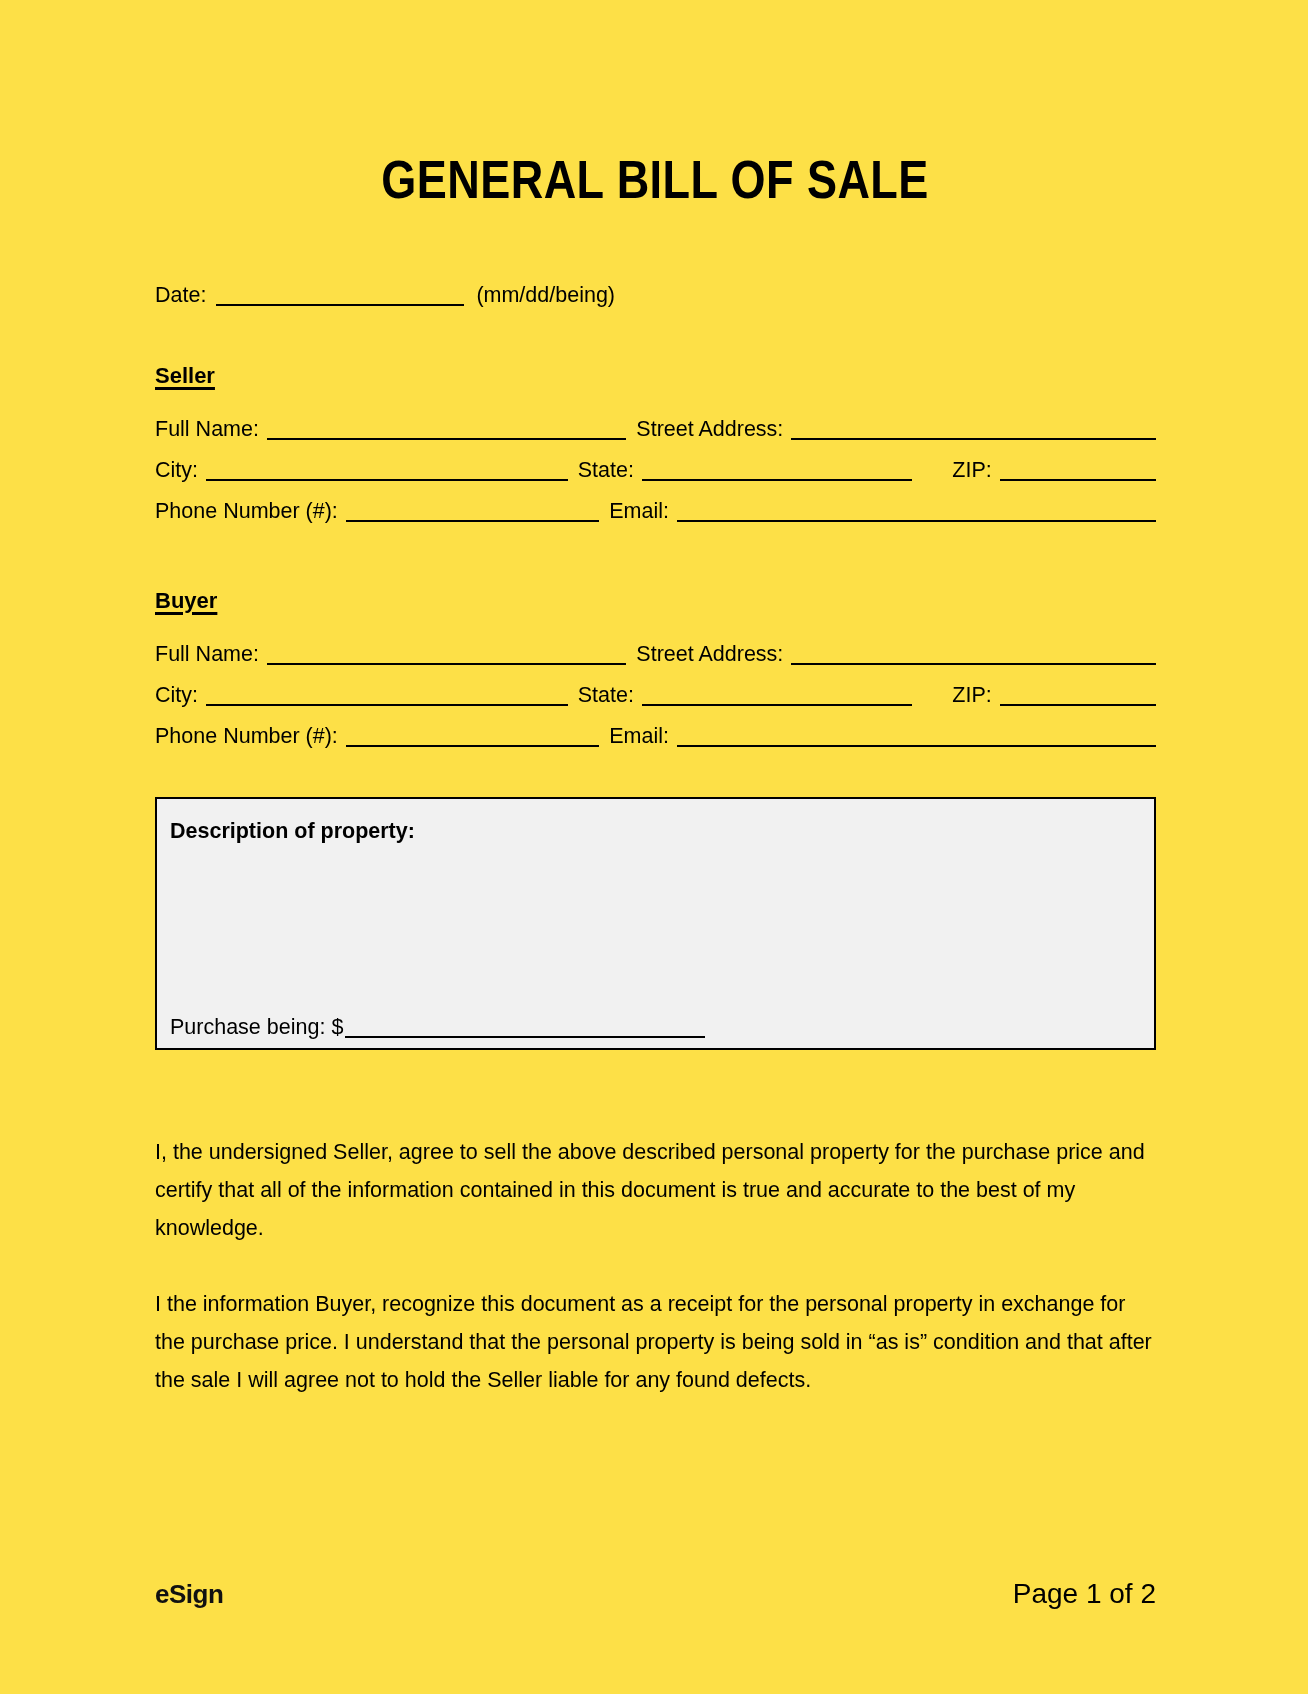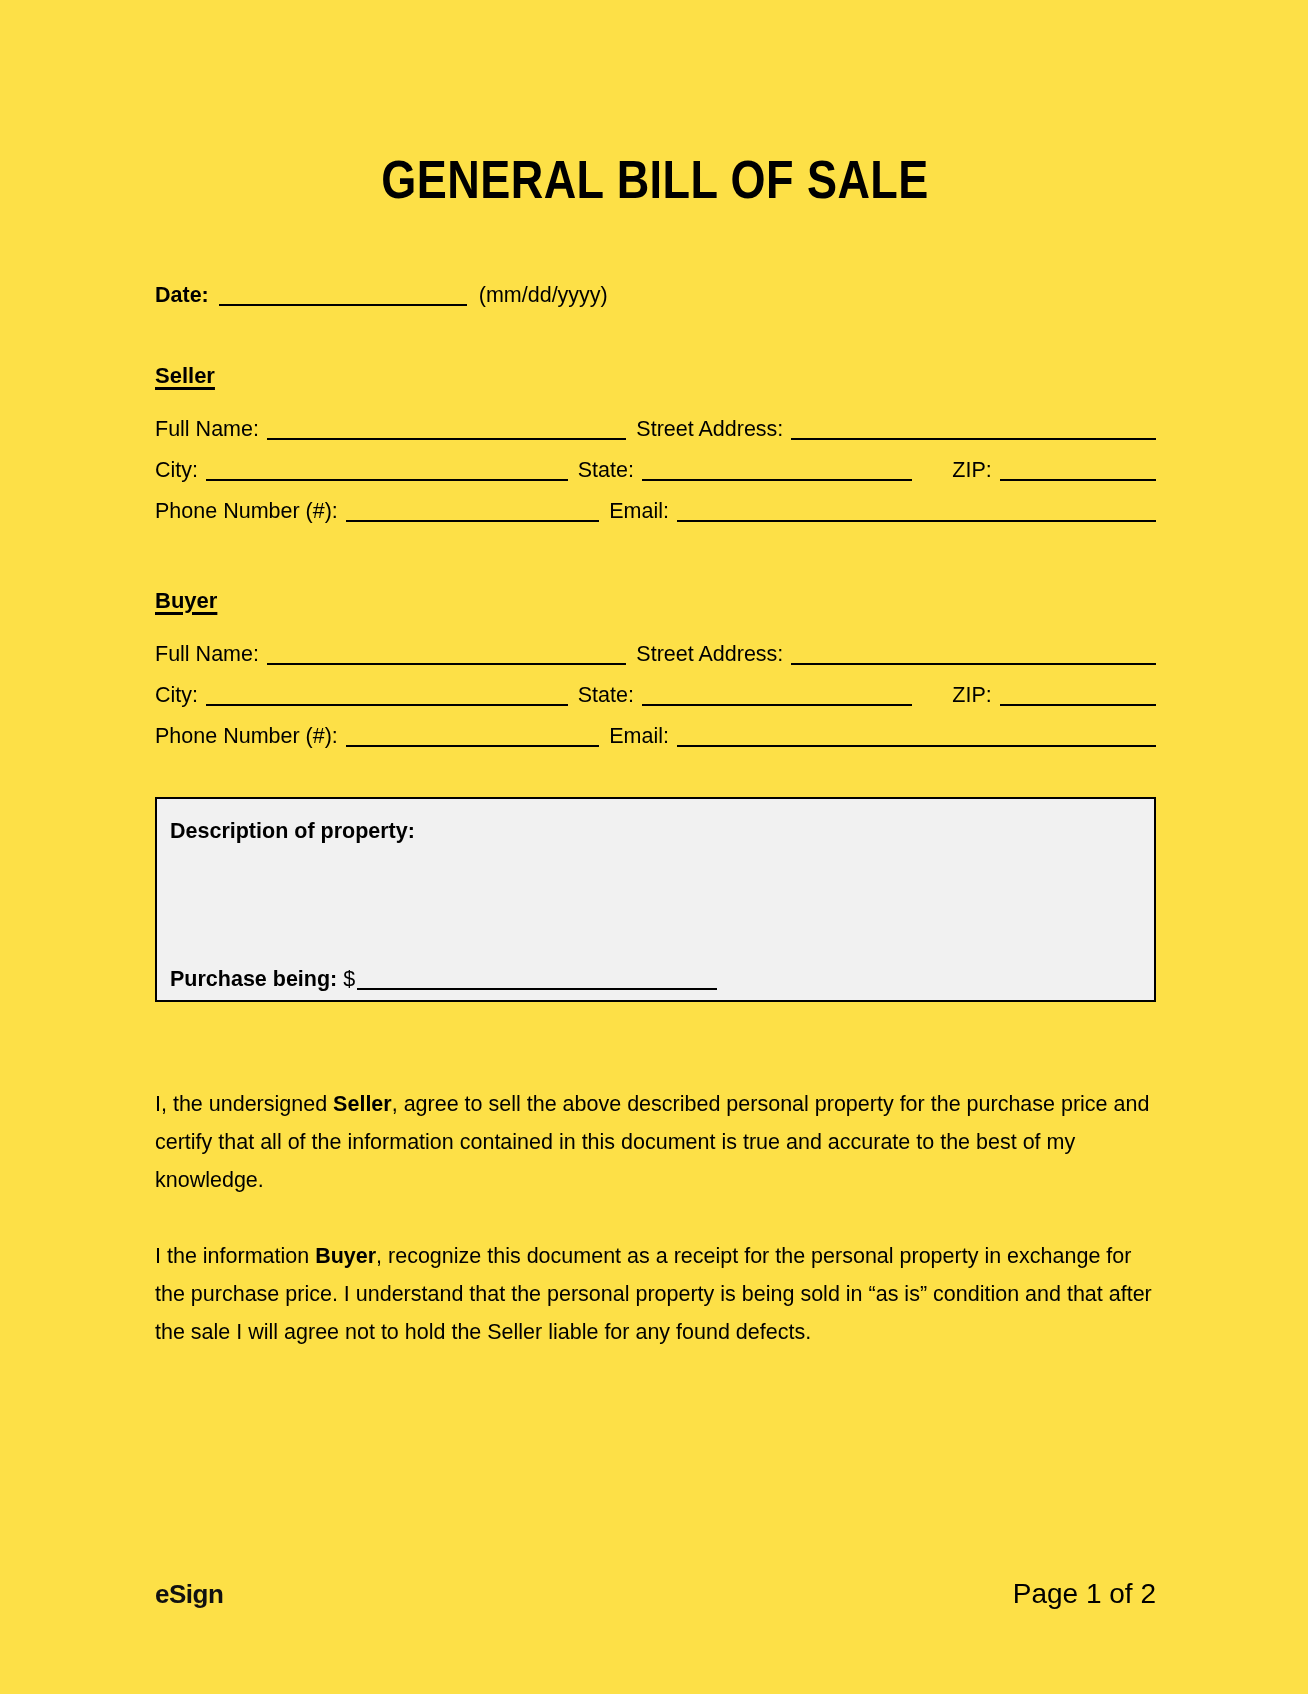--- a/index.html
+++ b/index.html
@@ -7,21 +7,21 @@
     position:relative; width:1308px; height:1694px; background:#fde047;
     font-family:"Liberation Sans", sans-serif; font-size:21.5px; color:#000;
     overflow:hidden;
   }
   .content { margin:0 152px 0 155px; }
 
   .doc-title { margin-top:150px; text-align:center; font-weight:bold; font-size:53px; line-height:60px; white-space:nowrap; }
   .doc-title-inner { display:inline-block; transform:scaleX(0.85); transform-origin:center; letter-spacing:0.5px; }
 
   .date-row { margin-top:72px; line-height:26px; }
-  .bold { font-weight:bold; }
+  .bold { font-weight:normal; }
 
   .blank { height:0; border-bottom:2px solid #000; transform:translateY(4px); }
   .blank-inline { display:inline-block; }
   .date-blank { width:248px; margin-left:10px; margin-right:12px; }
 
   .section-heading { margin-top:55px; line-height:26px; font-weight:bold; font-size:22px; }
   .heading-buyer { margin-top:64px; }
   .heading-text { text-decoration:underline; text-decoration-thickness:3px; text-underline-offset:4px; }
 
   .field-row { display:flex; align-items:baseline; line-height:26px; margin-top:15px; }
@@ -32,21 +32,21 @@
   .b-fullname { flex:340 1 0px; }
   .b-street   { flex:345 1 0px; }
   .b-city     { flex:345 1 0px; }
   .b-state    { flex:258 1 0px; }
   .b-zip      { flex:149 1 0px; }
   .zip-label  { margin-left:40px; }
   .b-phone    { flex:237 1 0px; }
   .b-email    { flex:448 1 0px; }
 
   .property-box {
-    margin-top:48px; height:205px; box-sizing:border-box;
+    margin-top:48px; height:253px; box-sizing:border-box;
     background:#f1f1f1; border:2px solid #000;
     display:flex; flex-direction:column; justify-content:space-between;
     padding:19px 16px 8px 13px;
   }
   .box-title { font-weight:bold; line-height:26px; }
   .price-row { line-height:26px; }
   .price-blank { width:360px; margin-left:2px; }
 
   .para { margin-top:38px; line-height:38px; text-align:left; }
   .para-first { margin-top:83px; }
@@ -62,21 +62,21 @@
 <body>
 
 <div class="page">
   <div class="content">
 
     <div class="doc-title">
       <span class="doc-title-inner">GENERAL BILL OF SALE</span>
     </div>
 
     <div class="date-row">
-      <span class="bold">Date:</span><span class="blank blank-inline date-blank"></span><span>(mm/dd/yyyy)</span>
+      <span class="bold">Date:</span><span class="blank blank-inline date-blank"></span><span>(mm/dd/being)</span>
     </div>
 
     <div class="section-heading">
       <span class="heading-text">Seller</span>
     </div>
 
     <div class="field-row row-first">
       <span class="label">Full Name:</span>
       <span class="blank blank-flex b-fullname"></span>
       <span class="label label-after">Street Address:</span>

